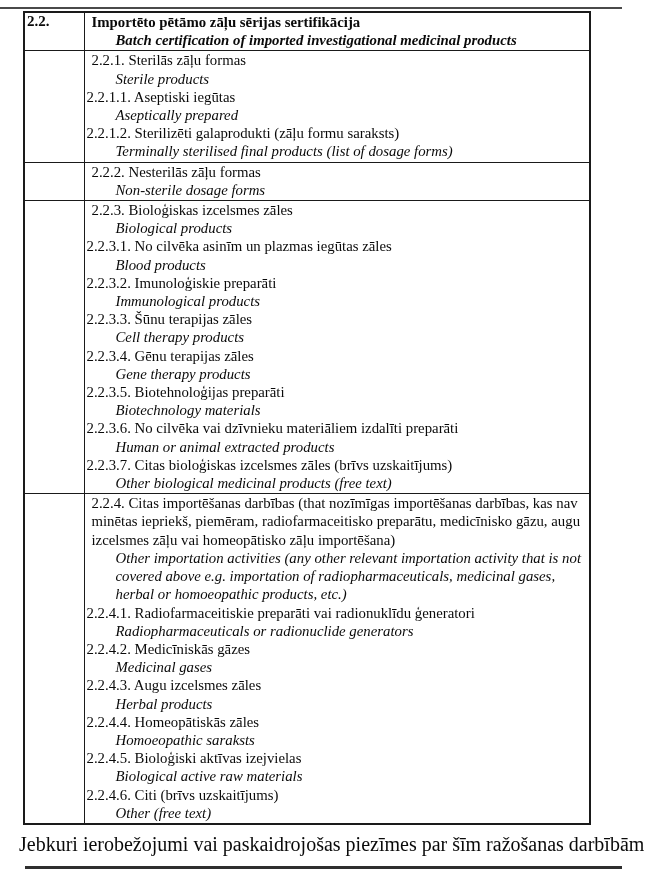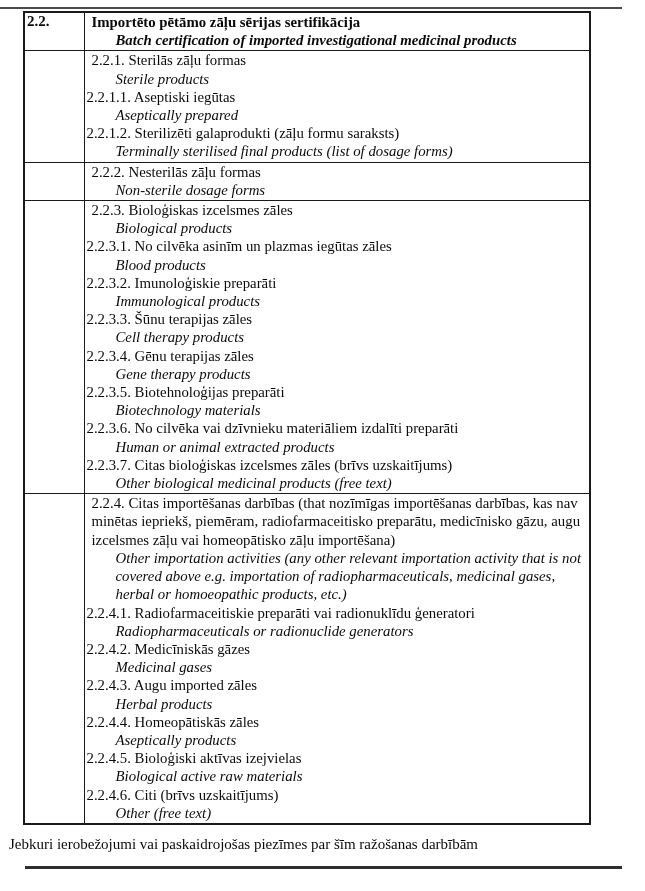--- a/index.html
+++ b/index.html
@@ -40,22 +40,22 @@
   }
   .line {
     font-size: 14.8px;
     line-height: 18.2px;
   }
   .en { font-style: italic; padding-left: 29px; }
   .bold { font-weight: bold; }
   .ind { padding-left: 5px; }
   .note {
     position: absolute;
-    left: 9px; top: 835px;
-    font-size: 15px;
+    left: 19px; top: 835px;
+    font-size: 20px;
     line-height: 18px;
   }
   .bottom-rule {
     position: absolute;
     left: 25px; top: 866px;
     width: 597px; height: 3px;
     background: #2e2e2e;
   }
 </style>
 </head>
@@ -121,24 +121,24 @@
 
     <tr>
       <td></td>
       <td>
         <div class="line ind">2.2.4. Citas importēšanas darbības (that nozīmīgas importēšanas darbības, kas nav minētas iepriekš, piemēram, radiofarmaceitisko preparātu, medicīnisko gāzu, augu izcelsmes zāļu vai homeopātisko zāļu importēšana)</div>
         <div class="line en">Other importation activities (any other relevant importation activity that is not covered above e.g. importation of radiopharmaceuticals, medicinal gases, herbal or homoeopathic products, etc.)</div>
         <div class="line">2.2.4.1. Radiofarmaceitiskie preparāti vai radionuklīdu ģeneratori</div>
         <div class="line en">Radiopharmaceuticals or radionuclide generators</div>
         <div class="line">2.2.4.2. Medicīniskās gāzes</div>
         <div class="line en">Medicinal gases</div>
-        <div class="line">2.2.4.3. Augu imported zāles</div>
+        <div class="line">2.2.4.3. Augu izcelsmes zāles</div>
         <div class="line en">Herbal products</div>
         <div class="line">2.2.4.4. Homeopātiskās zāles</div>
-        <div class="line en">Aseptically products</div>
+        <div class="line en">Homoeopathic saraksts</div>
         <div class="line">2.2.4.5. Bioloģiski aktīvas izejvielas</div>
         <div class="line en">Biological active raw materials</div>
         <div class="line">2.2.4.6. Citi (brīvs uzskaitījums)</div>
         <div class="line en">Other (free text)</div>
       </td>
     </tr>
   </tbody>
 </table>
 
 <div class="note">Jebkuri ierobežojumi vai paskaidrojošas piezīmes par šīm ražošanas darbībām</div>

